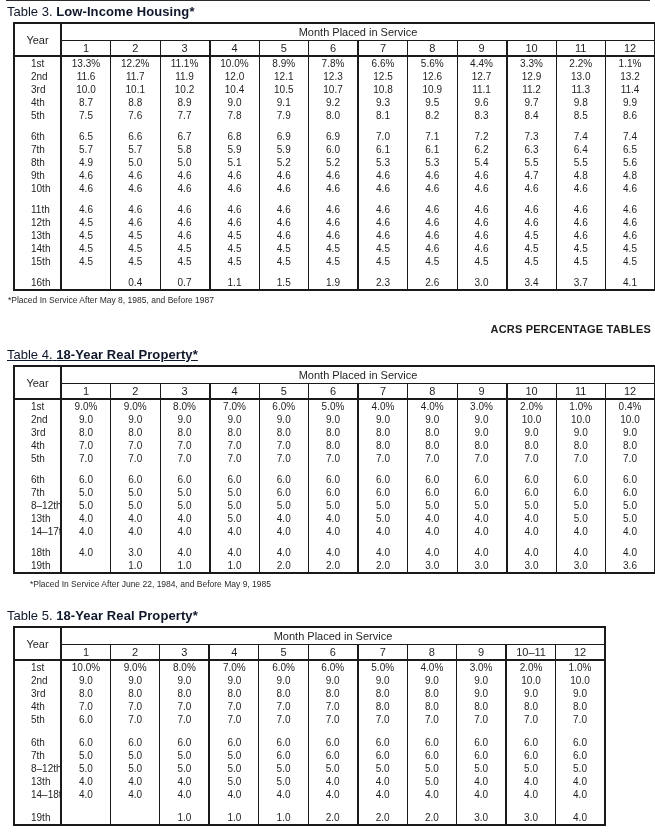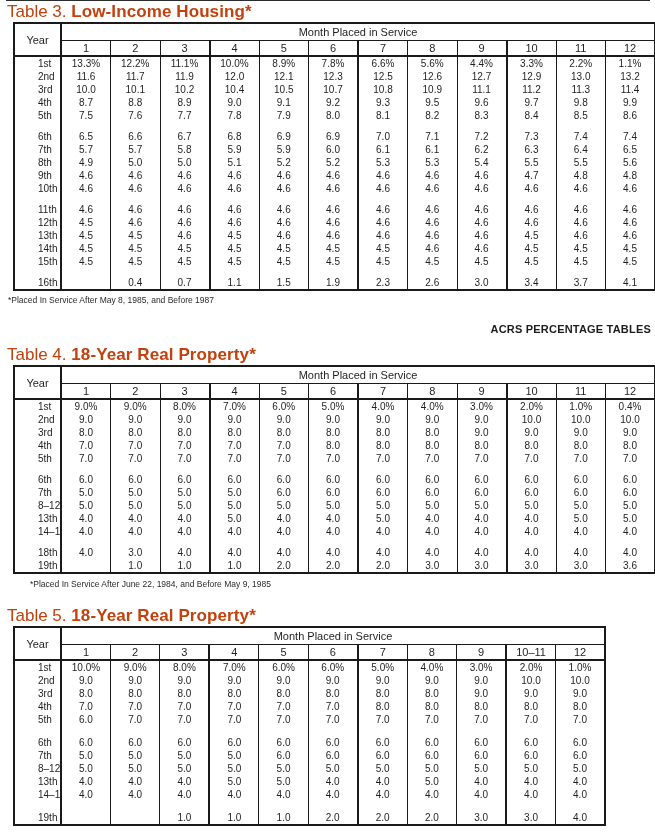--- a/index.html
+++ b/index.html
@@ -4,48 +4,48 @@
 <style>
   * { box-sizing: border-box; margin: 0; padding: 0; }
   html, body { background: #ffffff; }
   body {
     width: 655px; height: 833px; overflow: hidden; position: relative;
     font-family: "Liberation Sans", sans-serif; color: #1f1f1f;
   }
   .page { padding-left: 6px; padding-right: 4px; }
   .top-rule { height: 1px; background: #2b2b2b; margin-right: 1px; }
 
-  .tbl-title { font-size: 17px; line-height: 14px; margin: 4px 0 3px 1px; color: #c2410c; }
+  .tbl-title { font-size: 13px; line-height: 14px; margin: 4px 0 3px 1px; color: #0f172a; }
   .tbl-title .bold { font-weight: bold; letter-spacing: 0.1px; }
 
   .section-heading {
     font-size: 11px; line-height: 14px; font-weight: bold;
     margin: 17px 0 0 1px; letter-spacing: 0.2px; color: #1c1c1c; text-align: right;
   }
-  .t4-title { margin-top: 12px; }
+  .t4-title { margin-top: 12px; text-decoration: underline; }
   .t5-title { margin-top: 20px; }
 
   table.acrs {
     border-collapse: collapse; table-layout: fixed;
     width: 643px; border: 2px solid #1a1a1a; margin-top: 2px; margin-left: 7px;
   }
   table.acrs.narrow { width: 593px; }
   col.ycol { width: 47px; }
 
   th, td {
     font-weight: normal; text-align: center; vertical-align: middle;
     white-space: nowrap; overflow: hidden; color: #1f1f1f;
   }
   th.yearh  { font-size: 11px; border-bottom: 2px solid #1a1a1a; }
   th.mspan  { font-size: 11px; height: 17px; border-left: 2px solid #1a1a1a; border-bottom: 1px solid #1a1a1a; text-align: center; }
   th.mh     { font-size: 11px; height: 16px; border-left: 1px solid #1a1a1a; border-bottom: 2px solid #1a1a1a; }
 
   tbody td       { font-size: 10px; height: 13px; line-height: 13px; }
   tbody td.v     { border-left: 1px solid #1a1a1a; }
-  tbody td.ycell { text-align: left; padding-left: 23px; }
+  tbody td.ycell { text-align: left; padding-left: 16px; }
   .bl2 { border-left: 2px solid #1a1a1a !important; }
 
   tr.gap td { height: 8px; }
   table.acrs.narrow tr.gap td { height: 10px; }
 
   .footnote { font-size: 8.5px; line-height: 10px; margin: 4px 0 0 2px; color: #2a2a2a; }
   .fn4 { margin-top: 5px; margin-left: 24px; }
   .fn5 { margin-top: 6px; }
 </style>
 </head>

